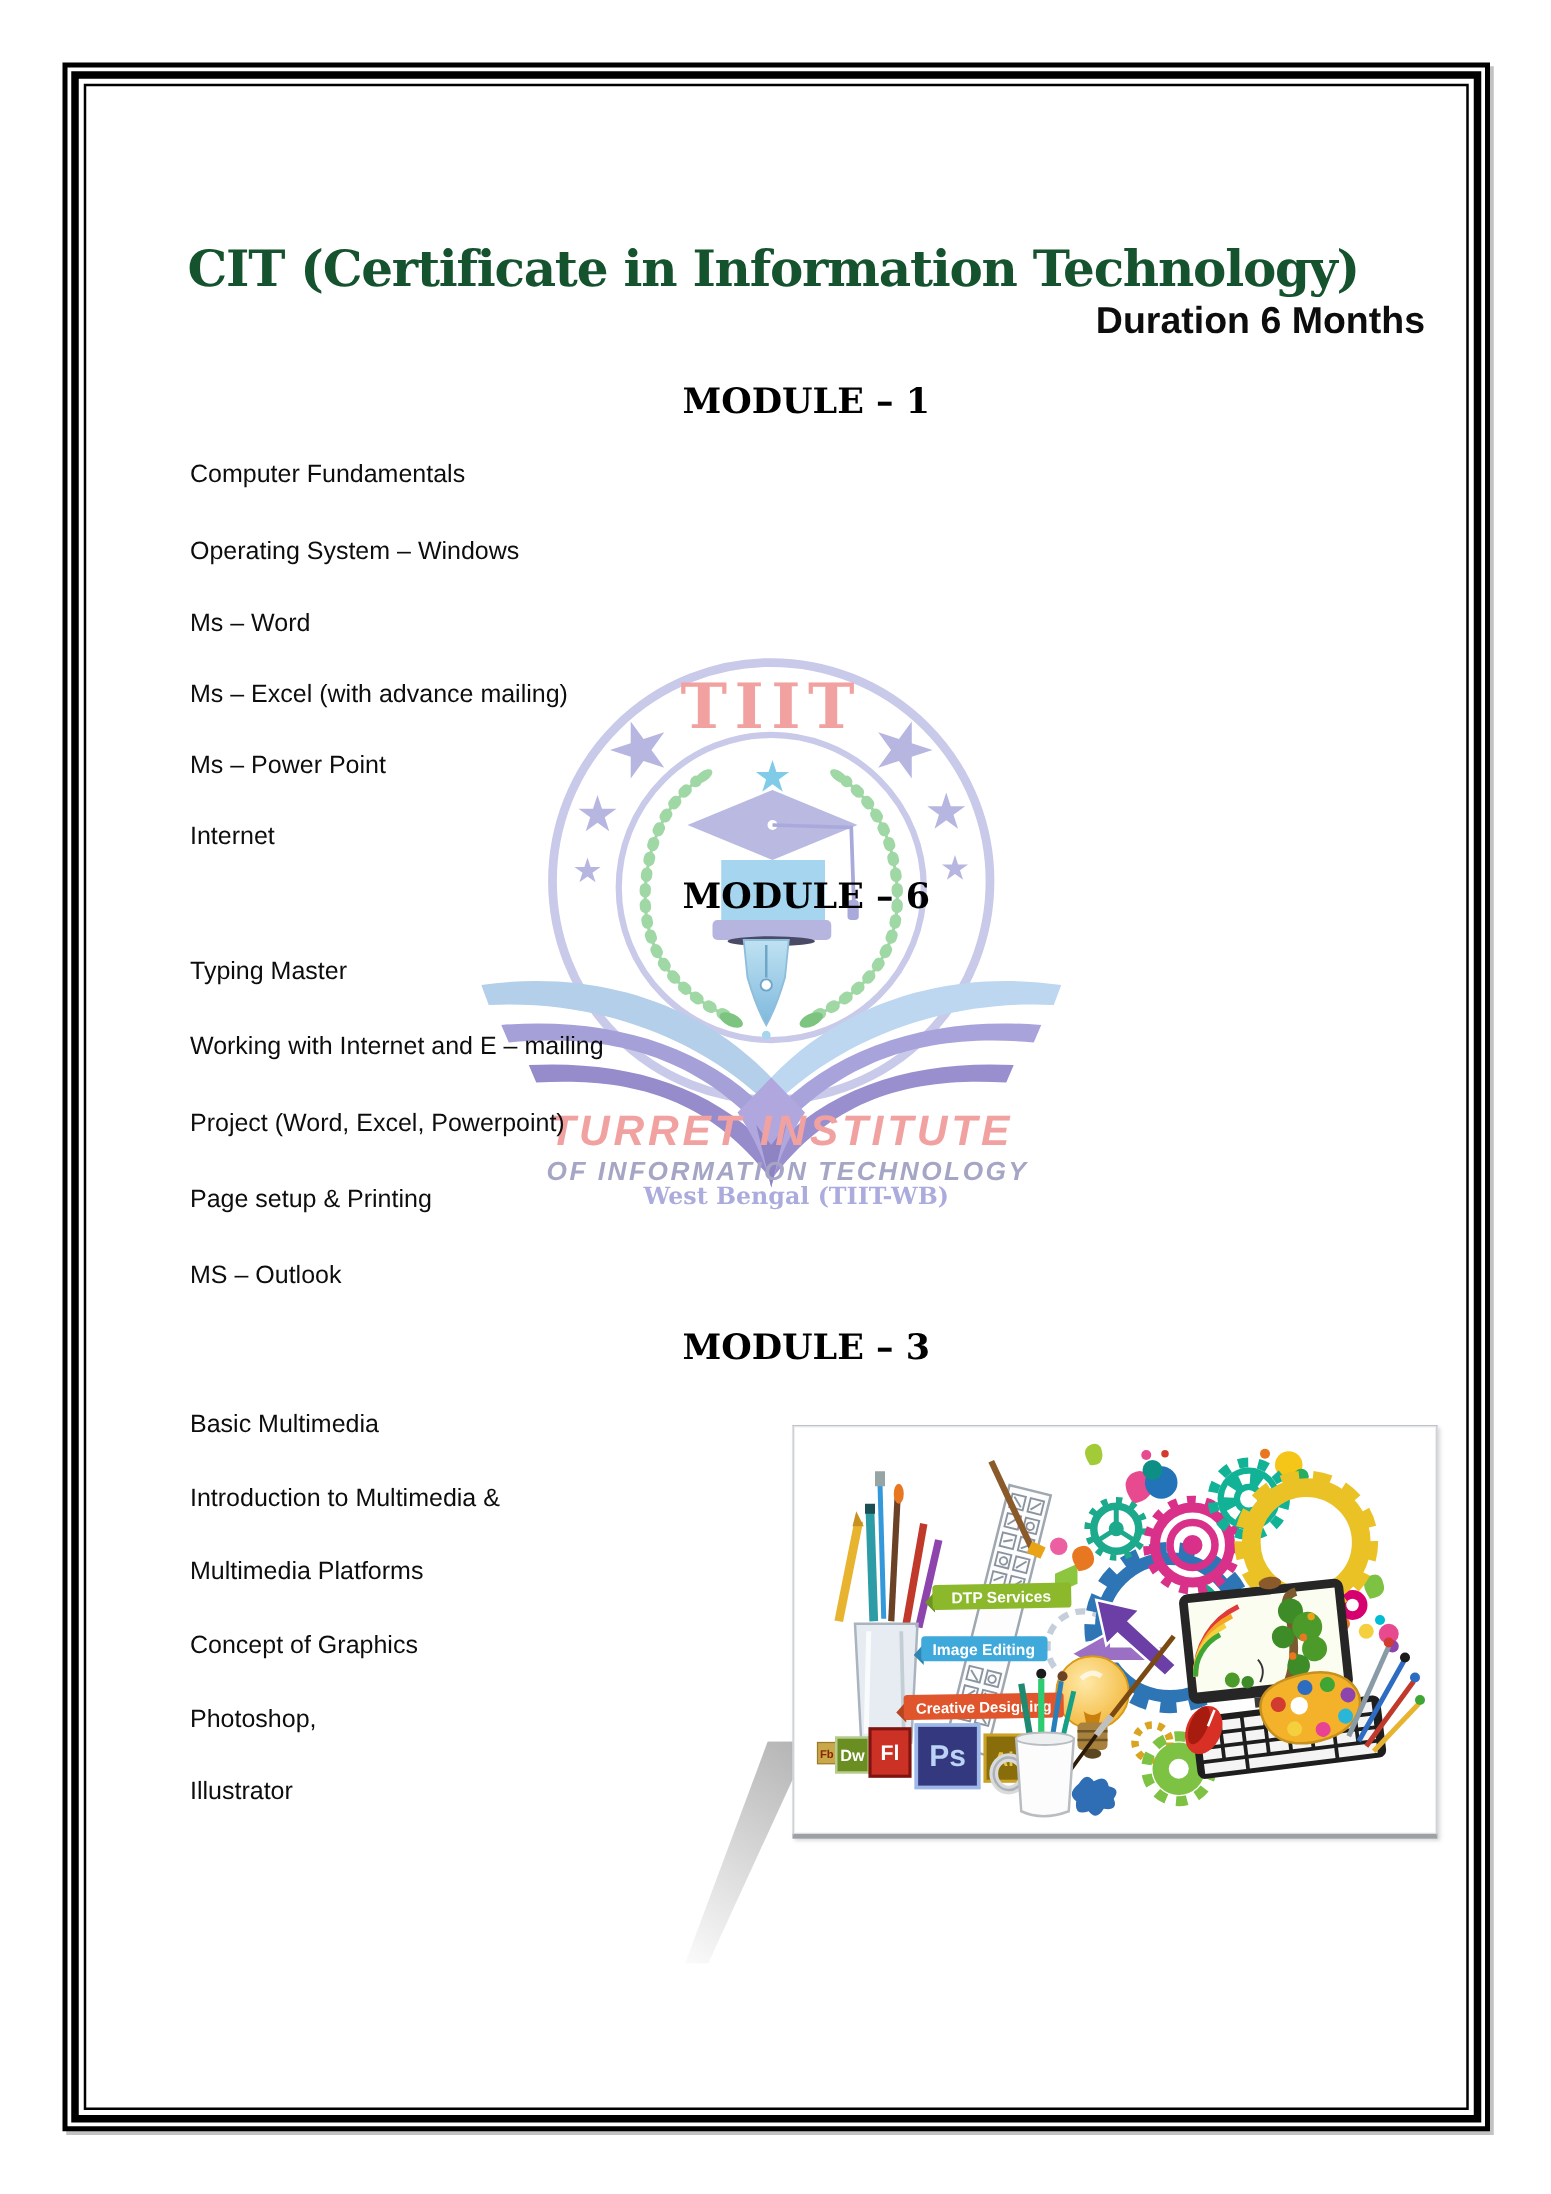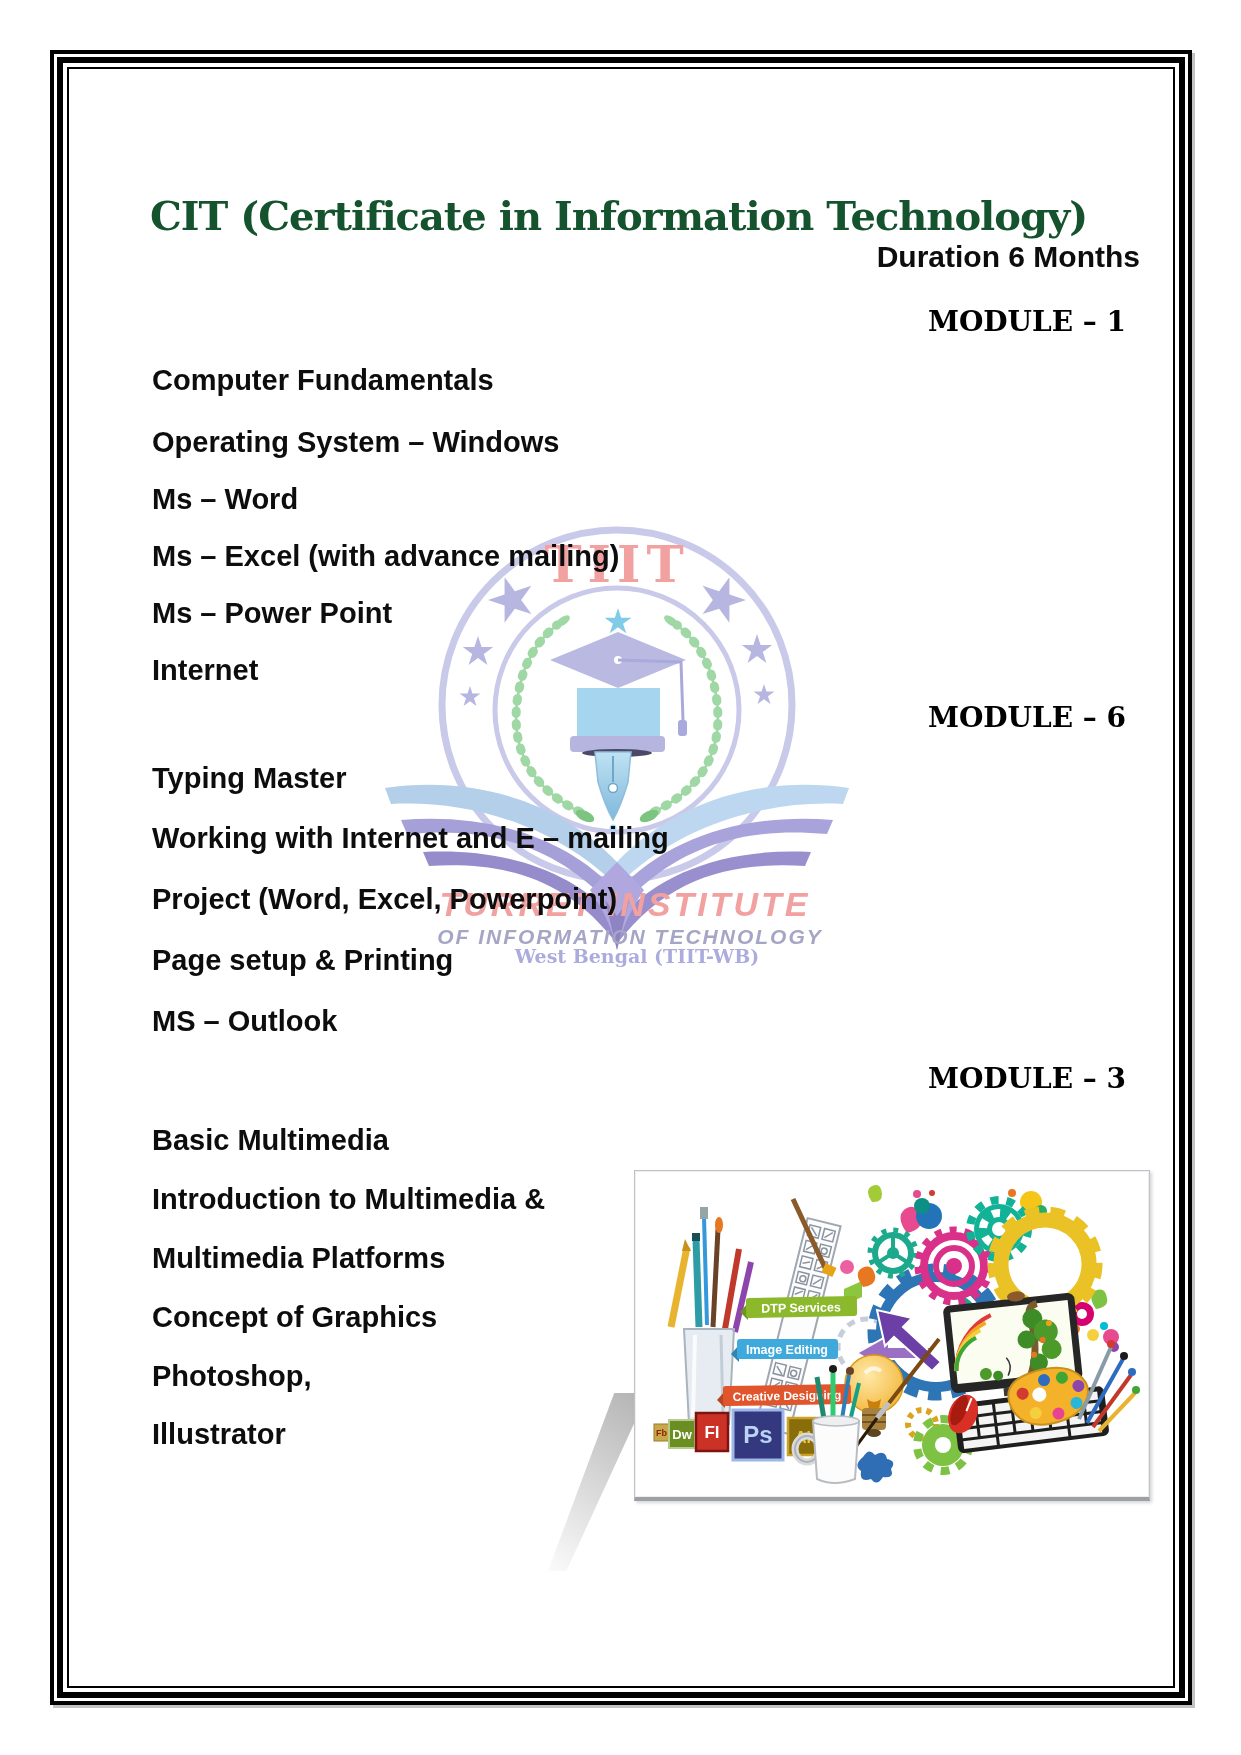--- a/index.html
+++ b/index.html
@@ -13,31 +13,31 @@
   .page-border::before{content:"";position:absolute;inset:3px;border:6px solid #000;}
   .page-border::after{content:"";position:absolute;inset:13px;border:2px solid #000;}
 
   
   .line{position:absolute;transform:translateY(-50%);white-space:nowrap;z-index:3;}
   .doc-title{left:150px;width:1030px;text-align:left;
     font-family:"DejaVu Serif",serif;font-weight:700;font-size:40px;
     letter-spacing:-1px;color:#14532d;}
   .doc-subtitle{left:150px;width:990px;text-align:right;
     font-weight:700;font-size:30px;color:#0D0D0D;}
-  .module-heading{left:136px;width:990px;text-align:right;
+  .module-heading{left:150px;width:990px;text-align:center;
     font-family:"DejaVu Serif",serif;font-weight:700;font-size:28px;color:#000;}
-  .item{left:152px;font-weight:700;font-size:29px;color:#0D0D0D;}
+  .item{left:152px;font-weight:400;font-size:20px;color:#0D0D0D;}
 
   
   .watermark{position:absolute;left:385px;top:520px;width:480px;height:455px;z-index:1;}
 
   
   .picture{position:absolute;left:634px;top:1140px;width:514px;height:326px;
     background:#fff;border:1px solid #bfc3c8;border-bottom:4px solid #9da1a6;
-    box-shadow:inset 0 0 0 1px #eceef0, 2px 2px 3px rgba(140,140,140,.35);z-index:2;margin-top:30px;}
+    box-shadow:inset 0 0 0 1px #eceef0, 2px 2px 3px rgba(140,140,140,.35);z-index:2;}
   .picture svg{position:absolute;left:6px;top:6px;}
   .pic-shadow{position:absolute;left:548px;top:1393px;width:92px;height:178px;z-index:1;
     background:linear-gradient(215deg, rgba(105,105,105,.5), rgba(180,180,180,.05));
     clip-path:polygon(72% 0,100% 0,100% 10%,20% 100%,0 100%);}
 
   .wm-name1{font-family:"Liberation Sans",sans-serif;font-weight:700;font-style:italic;letter-spacing:3px;}
   .wm-name2{font-family:"Liberation Sans",sans-serif;font-weight:700;font-style:italic;letter-spacing:2px;}
   .wm-name3{font-family:"DejaVu Serif",serif;font-weight:700;}
   .ribbon-text{font-family:"Liberation Sans",sans-serif;font-weight:700;}
   .appicon-text{font-family:"Liberation Sans",sans-serif;font-weight:700;}

